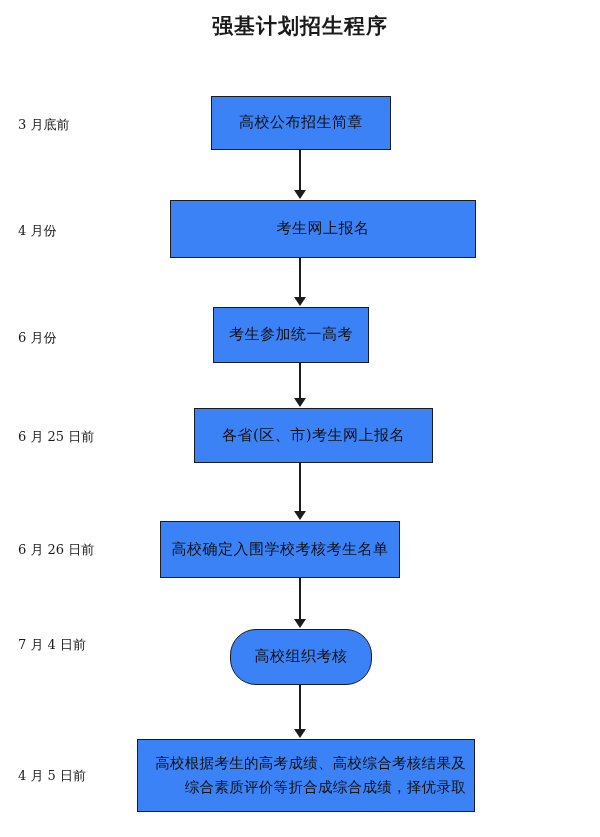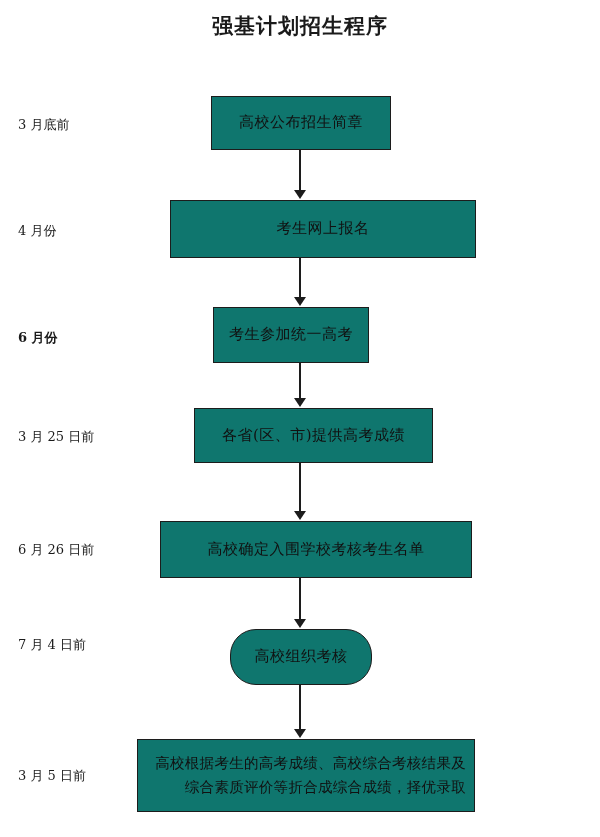--- a/index.html
+++ b/index.html
@@ -30,21 +30,21 @@
     font-size:13px;
     color:#1a1a1a;
     white-space:nowrap;
     font-family:"DejaVu Serif","Liberation Serif",serif;
   }
 
   .node{
     position:absolute;
     box-sizing:border-box;
     border:1.6px solid #1c1c1c;
-    background:#0f766e;
+    background:#3b82f6;
     display:flex;
     align-items:center;
     justify-content:center;
     text-align:center;
     font-size:15px;
     line-height:1.45;
     color:#111;
     letter-spacing:0.5px;
     padding:4px 8px;
   }
@@ -74,29 +74,29 @@
 
 <div id="page">
 
   <div class="title">强基计划招生程序</div>
 
   <div id="stages-layer">
       <div class="time-label" style="top: 116px;">3 月底前</div>
       <div class="node" style="left: 211px; top: 96px; width: 180px; height: 54px;">高校公布招生简章</div>
       <div class="time-label" style="top: 222px;">4 月份</div>
       <div class="node" style="left: 170px; top: 200px; width: 306px; height: 58px;">考生网上报名</div>
-      <div class="time-label" style="top: 329px; font-weight: bold;">6 月份</div>
+      <div class="time-label" style="top: 329px;">6 月份</div>
       <div class="node" style="left: 213px; top: 307px; width: 156px; height: 56px;">考生参加统一高考</div>
-      <div class="time-label" style="top: 428px;">3 月 25 日前</div>
-      <div class="node" style="left: 194px; top: 408px; width: 239px; height: 55px;">各省(区、市)提供高考成绩</div>
+      <div class="time-label" style="top: 428px;">6 月 25 日前</div>
+      <div class="node" style="left: 194px; top: 408px; width: 239px; height: 55px;">各省(区、市)考生网上报名</div>
       <div class="time-label" style="top: 541px;">6 月 26 日前</div>
-      <div class="node" style="left: 160px; top: 521px; width: 312px; height: 57px;">高校确定入围学校考核考生名单</div>
+      <div class="node" style="left: 160px; top: 521px; width: 240px; height: 57px;">高校确定入围学校考核考生名单</div>
       <div class="time-label" style="top: 636px;">7 月 4 日前</div>
       <div class="node" style="left: 230px; top: 629px; width: 142px; height: 56px; border-radius: 26px;">高校组织考核</div>
-      <div class="time-label" style="top: 767px;">3 月 5 日前</div>
+      <div class="time-label" style="top: 767px;">4 月 5 日前</div>
       <div class="node multiline" style="left: 137px; top: 739px; width: 338px; height: 73px; text-align: right;">高校根据考生的高考成绩、高校综合考核结果及综合素质评价等折合成综合成绩，择优录取</div>
     </div>
   <div id="connectors-layer">
       <div class="arrow" style="left: 293px; top: 150px; height: 49px;">
         <div class="shaft" style="height: 40px;"></div>
         <div class="head" style="top: 40px;"></div>
       </div>
       <div class="arrow" style="left: 293px; top: 258px; height: 48px;">
         <div class="shaft" style="height: 39px;"></div>
         <div class="head" style="top: 39px;"></div>

